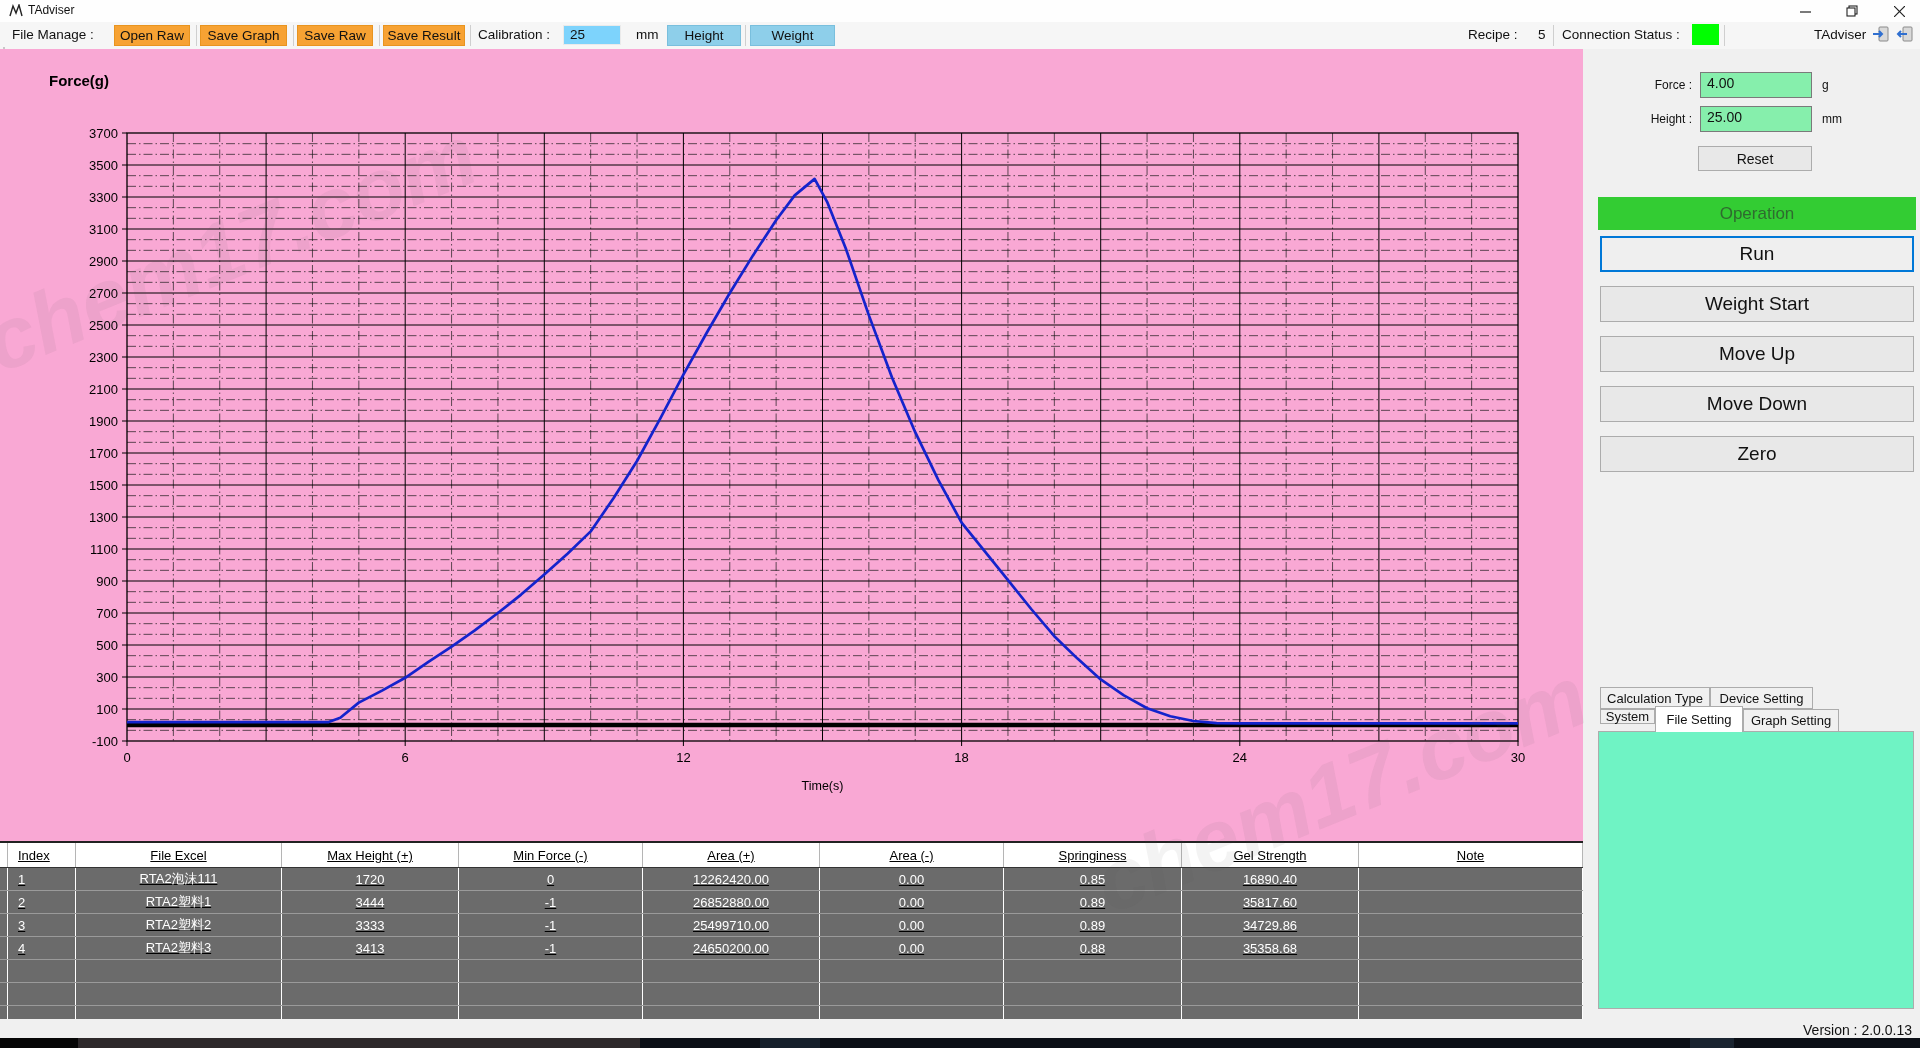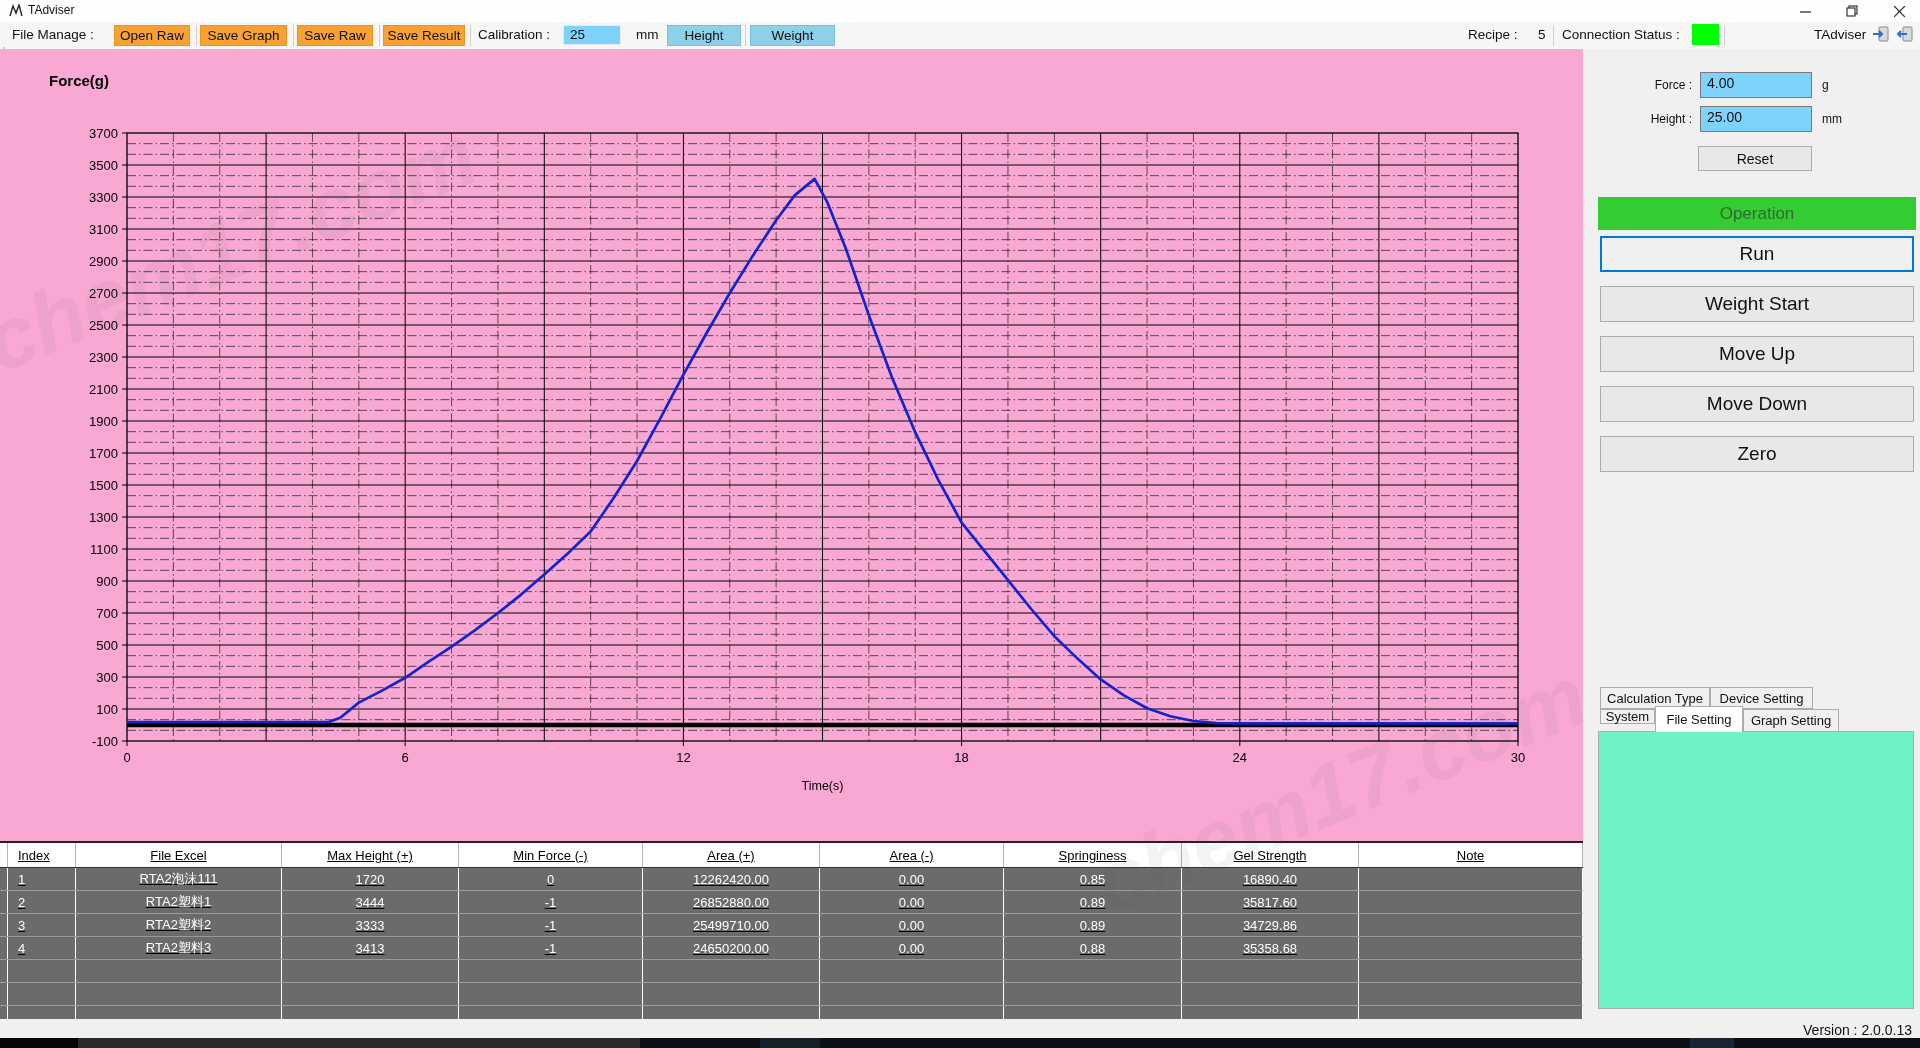--- a/index.html
+++ b/index.html
@@ -29,21 +29,21 @@
   .trow.head{background:#FFFFFF;color:#000;height:24px;border-bottom:1px solid #333;}
   .trow.data{background:#6B6B6B;color:#FFF;height:22px;border-bottom:1px solid #9A9A9A;}
   .tcell{font-size:13px;display:flex;align-items:center;justify-content:center;box-sizing:border-box;overflow:hidden;white-space:nowrap;flex:none;}
   .trow.head .tcell{border-right:1px solid #B5B5B5;}
   .trow.data .tcell{border-right:1px solid #FFFFFF;}
   .tcell.left{justify-content:flex-start;padding-left:10px;}
   .tcell.stub{width:8px;padding:0;}
   
   #right-panel{left:1583px;top:49px;width:337px;height:989px;background:#F0F0F0;}
   .rp-label{font-size:12px;color:#111;text-align:right;white-space:nowrap;}
-  .rp-input{background:#7dd3fc;border:1px solid #7A7A7A;font-size:14px;color:#111;padding:2px 6px;box-sizing:border-box;font-family:"Liberation Sans",sans-serif;}
+  .rp-input{background:#86efac;border:1px solid #7A7A7A;font-size:14px;color:#111;padding:2px 6px;box-sizing:border-box;font-family:"Liberation Sans",sans-serif;}
   .btn{background:#E8E8E8;border:1px solid #ACACAC;display:flex;align-items:center;justify-content:center;font-size:19px;color:#111;box-sizing:border-box;}
   #op-header{left:1598px;top:197px;width:318px;height:33px;background:#33CC33;color:#2F6B2F;font-size:17px;display:flex;align-items:center;justify-content:center;}
   .opbtn{left:1600px;width:314px;height:36px;}
   .opbtn.primary{border:2px solid #0078D7;background:#EFEFEF;}
   
   .tab{box-sizing:border-box;background:#F0F0F0;border:1px solid #ACACAC;font-size:13px;color:#111;display:flex;align-items:center;justify-content:center;white-space:nowrap;}
   .tab.active{background:#FFFFFF;border-bottom:none;z-index:3;}
   #fs-panel{left:1598px;top:731px;width:316px;height:278px;background:#6FF3C4;border:1px solid #ACACAC;box-sizing:border-box;z-index:1;}
   .fs-label{font-size:13.5px;color:#111;text-align:right;white-space:nowrap;}
   .fs-input{background:#FFF;border:1px solid #7A7A7A;font-size:13.5px;color:#111;padding:2px 6px;box-sizing:border-box;overflow:hidden;white-space:nowrap;font-family:"Liberation Sans",sans-serif;}

